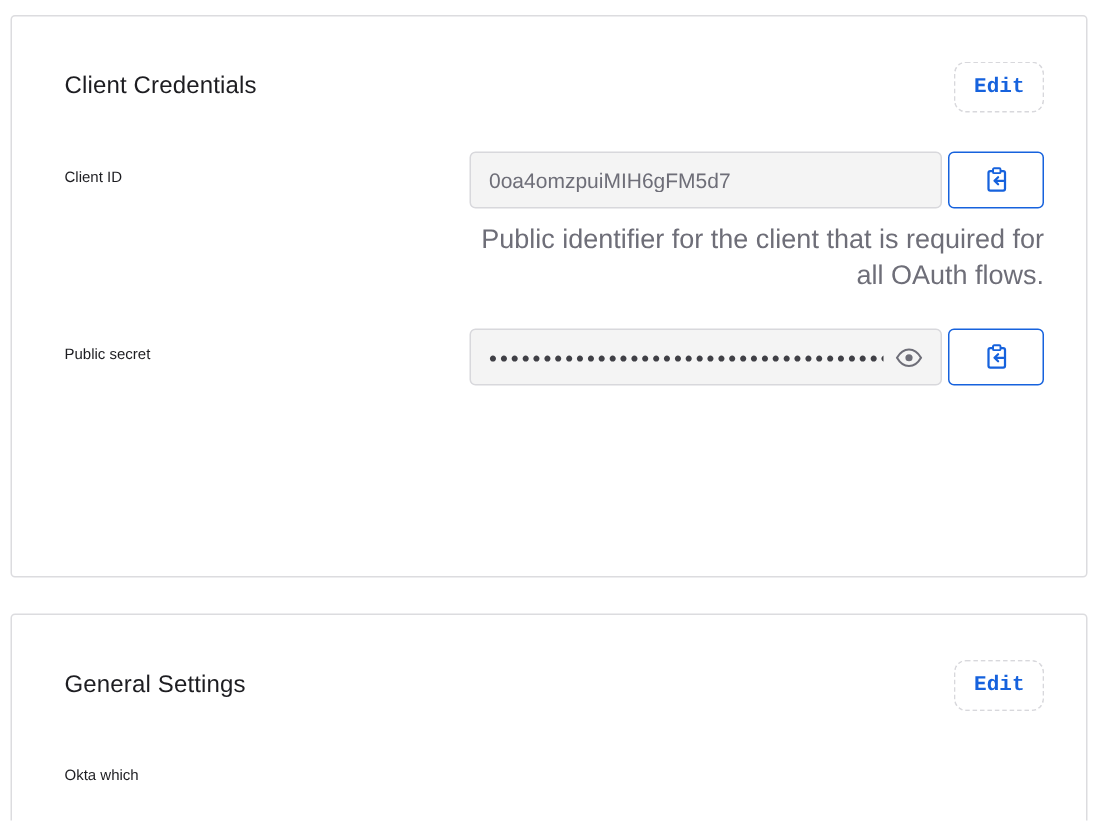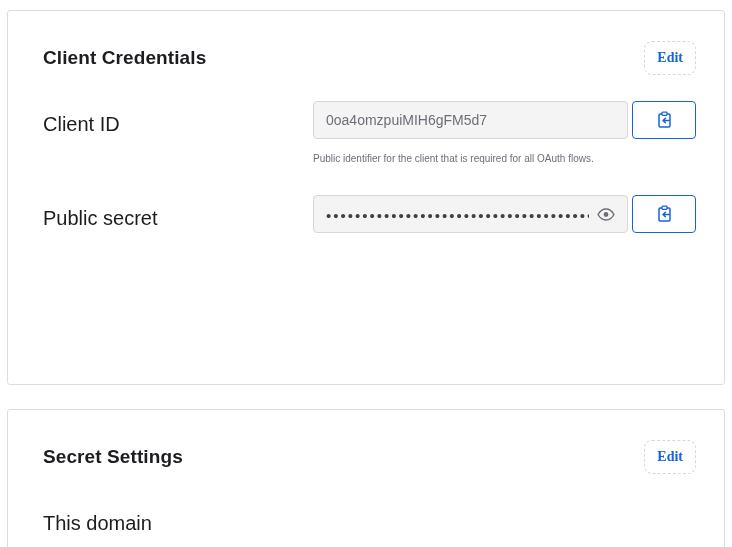--- a/index.html
+++ b/index.html
@@ -19,44 +19,44 @@
   .card-1 { margin-top: 10px; height: 375px; }
   .card-2 { margin-top: 24px; height: 220px; }
   .card-header {
     display: flex;
     justify-content: space-between;
     align-items: center;
     padding-top: 30px;
     margin-bottom: 26px;
   }
   .card-title {
-    font-size: 19px;
-    font-weight: bold;
+    font-size: 16px;
+    font-weight: normal;
     color: #1d1d21;
     letter-spacing: 0.1px;
   }
   .edit-btn {
     font-size: 14px;
     font-weight: bold;
     color: #1662dd;
     background: transparent;
     border: 1px dashed #d8d8dc;
     border-radius: 8px;
     padding: 8px 12px;
     cursor: pointer;
-    font-family: Liberation Serif, serif;
+    font-family: Liberation Mono, monospace;
   }
   .row {
     display: flex;
     margin-bottom: 24px;
   }
   .row-label {
     width: 270px;
     flex: 0 0 270px;
-    font-size: 20px;
+    font-size: 10px;
     color: #1d1d21;
     padding-top: 12px;
   }
   .row-field { flex: 1; min-width: 0; }
   .field-group { display: flex; align-items: stretch; }
   .text-input {
     flex: 1;
     min-width: 0;
     height: 38px;
     background: #f4f4f4;
@@ -107,24 +107,25 @@
     background: #ffffff;
     border: 1px solid #1662dd;
     border-radius: 4px;
     cursor: pointer;
     display: flex;
     align-items: center;
     justify-content: center;
   }
   .field-desc {
     margin-top: 8px;
-    font-size: 10px;
+    font-size: 18px;
     line-height: 24px;
     color: #6e6e78;
     max-width: 385px;
+    text-align: right;
   }
 </style>
 </head>
 <body>
 
 <section class="card card-1">
   <div class="card-header">
     <h2 class="card-title">Client Credentials</h2>
     <button class="edit-btn">Edit</button>
   </div>
@@ -172,20 +173,20 @@
             </svg>
           </span>
         </button>
       </div>
     </div>
   </div>
 </section>
 
 <section class="card card-2">
   <div class="card-header">
-    <h2 class="card-title">Secret Settings</h2>
+    <h2 class="card-title">General Settings</h2>
     <button class="edit-btn">Edit</button>
   </div>
 
   <div class="row">
-    <div class="row-label">This domain</div>
+    <div class="row-label">Okta which</div>
   </div>
 </section>
 
 </body></html>

